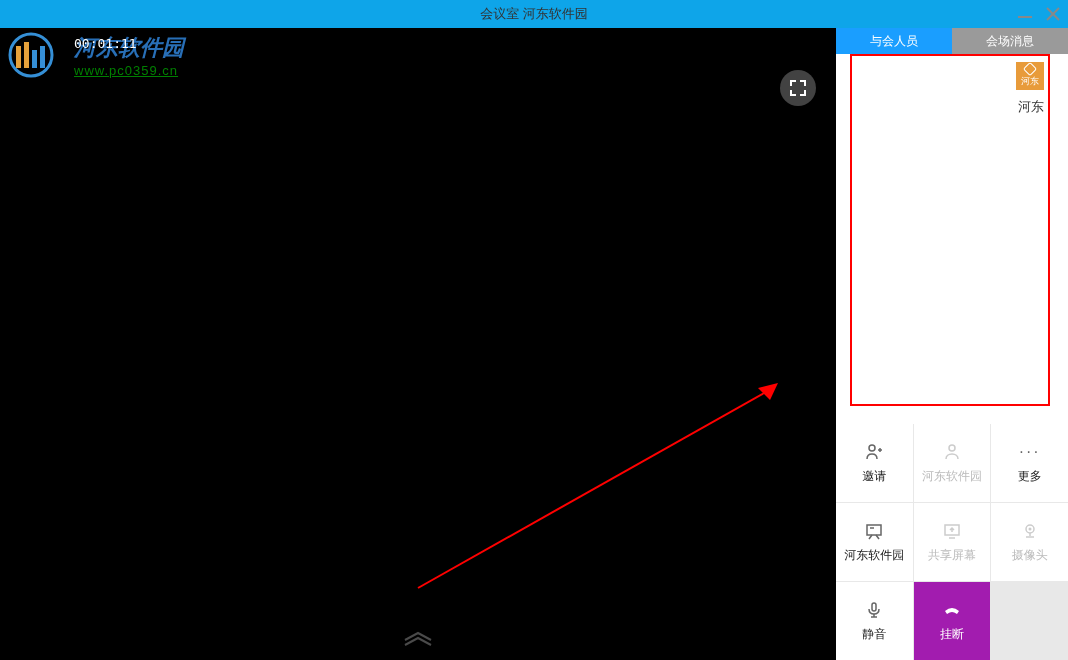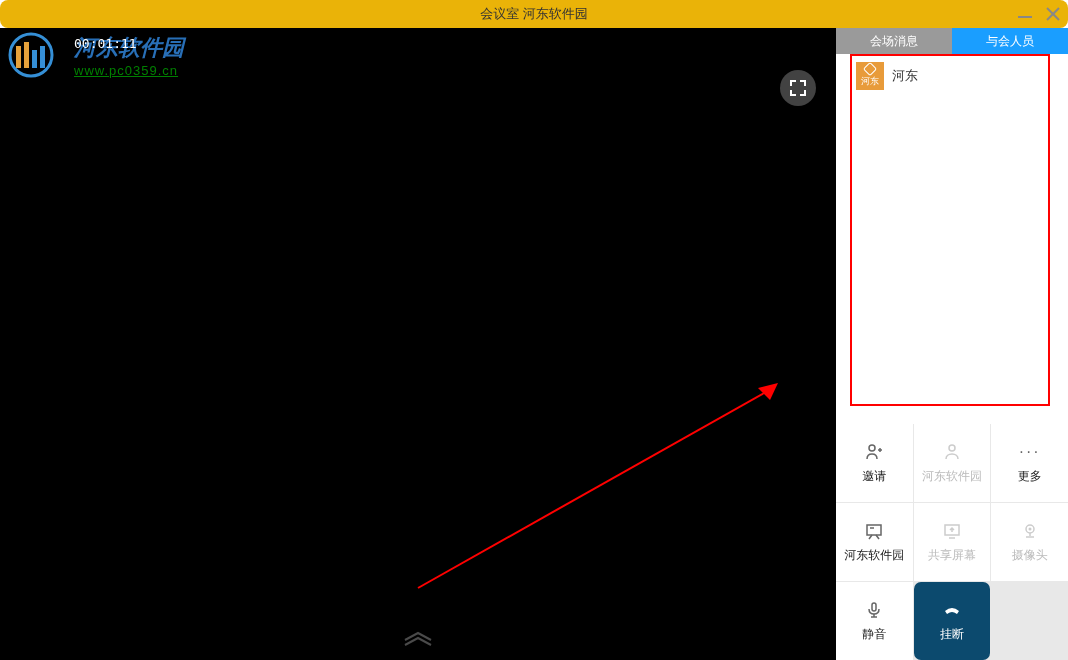--- a/index.html
+++ b/index.html
@@ -5,25 +5,24 @@
     * { margin: 0; padding: 0; box-sizing: border-box; }
     body {
       font-family: "Microsoft YaHei", Arial, sans-serif;
       width: 1068px;
       height: 660px;
       overflow: hidden;
       background: #fff;
     }
     .titlebar {
       height: 28px;
-      background: #eab308;
-      display: flex;
-      align-items: center;
-      position: relative;
-      border-radius: 8px;
+      background: #0ea5e9;
+      display: flex;
+      align-items: center;
+      position: relative;
     }
     .titlebar-title {
       position: absolute;
       left: 50%;
       transform: translateX(-50%);
       font-size: 13px;
       color: #333;
     }
     .win-controls {
       position: absolute;
@@ -151,23 +150,24 @@
       position: absolute;
       top: 0;
       left: 14px;
       right: 18px;
       height: 352px;
       border: 2px solid #ff0000;
       background: #fff;
     }
     .participant-item {
       display: flex;
-      align-items: center;
+      align-items: flex-end;
       padding: 6px 4px;
       gap: 8px;
+      flex-direction: column;
     }
     .participant-avatar {
       width: 28px;
       height: 28px;
       background: #e89b3a;
       display: flex;
       flex-direction: column;
       align-items: center;
       justify-content: center;
       color: #fff;
@@ -199,21 +199,21 @@
       display: flex;
       flex-direction: column;
       align-items: center;
       justify-content: center;
       gap: 6px;
       cursor: pointer;
     }
     .action-cell.disabled { color: #bbb; }
     .action-cell.disabled .action-label { color: #bbb; }
     .action-cell .action-label { font-size: 12px; color: #222; }
-    .action-cell.hangup { background: #0c4a6e; border-radius: 7px; }
+    .action-cell.hangup { background: #a21caf; }
     .action-cell.hangup .action-label { color: #fff; }
     .action-icon { width: 20px; height: 20px; display:flex; align-items:center; justify-content:center; }
     .action-icon svg { width: 100%; height: 100%; }
     .dots { font-size: 16px; letter-spacing: 2px; line-height: 10px; color:#666; }
   </style>
 </head>
 <body>
 
 <div class="titlebar">
   <span class="titlebar-title">会议室  河东软件园</span>
@@ -268,22 +268,22 @@
       <svg width="30" height="16" viewBox="0 0 30 16">
         <path d="M2 10 L15 3 L28 10" stroke="#4a4a4a" stroke-width="2" fill="none"></path>
         <path d="M2 15 L15 8 L28 15" stroke="#4a4a4a" stroke-width="2" fill="none"></path>
       </svg>
     </div>
 
   </div>
 
   <div class="side-area">
     <div class="tabs">
+      <div class="tab active">与会人员</div>
       <div class="tab">会场消息</div>
-      <div class="tab active">与会人员</div>
     </div>
 
     <div class="participant-panel">
       <div class="red-box">
         <div class="participant-item">
           <div class="participant-avatar">
             <div class="avatar-icon"></div>
             <span>河东</span>
           </div>
           <span class="participant-name">河东</span>

